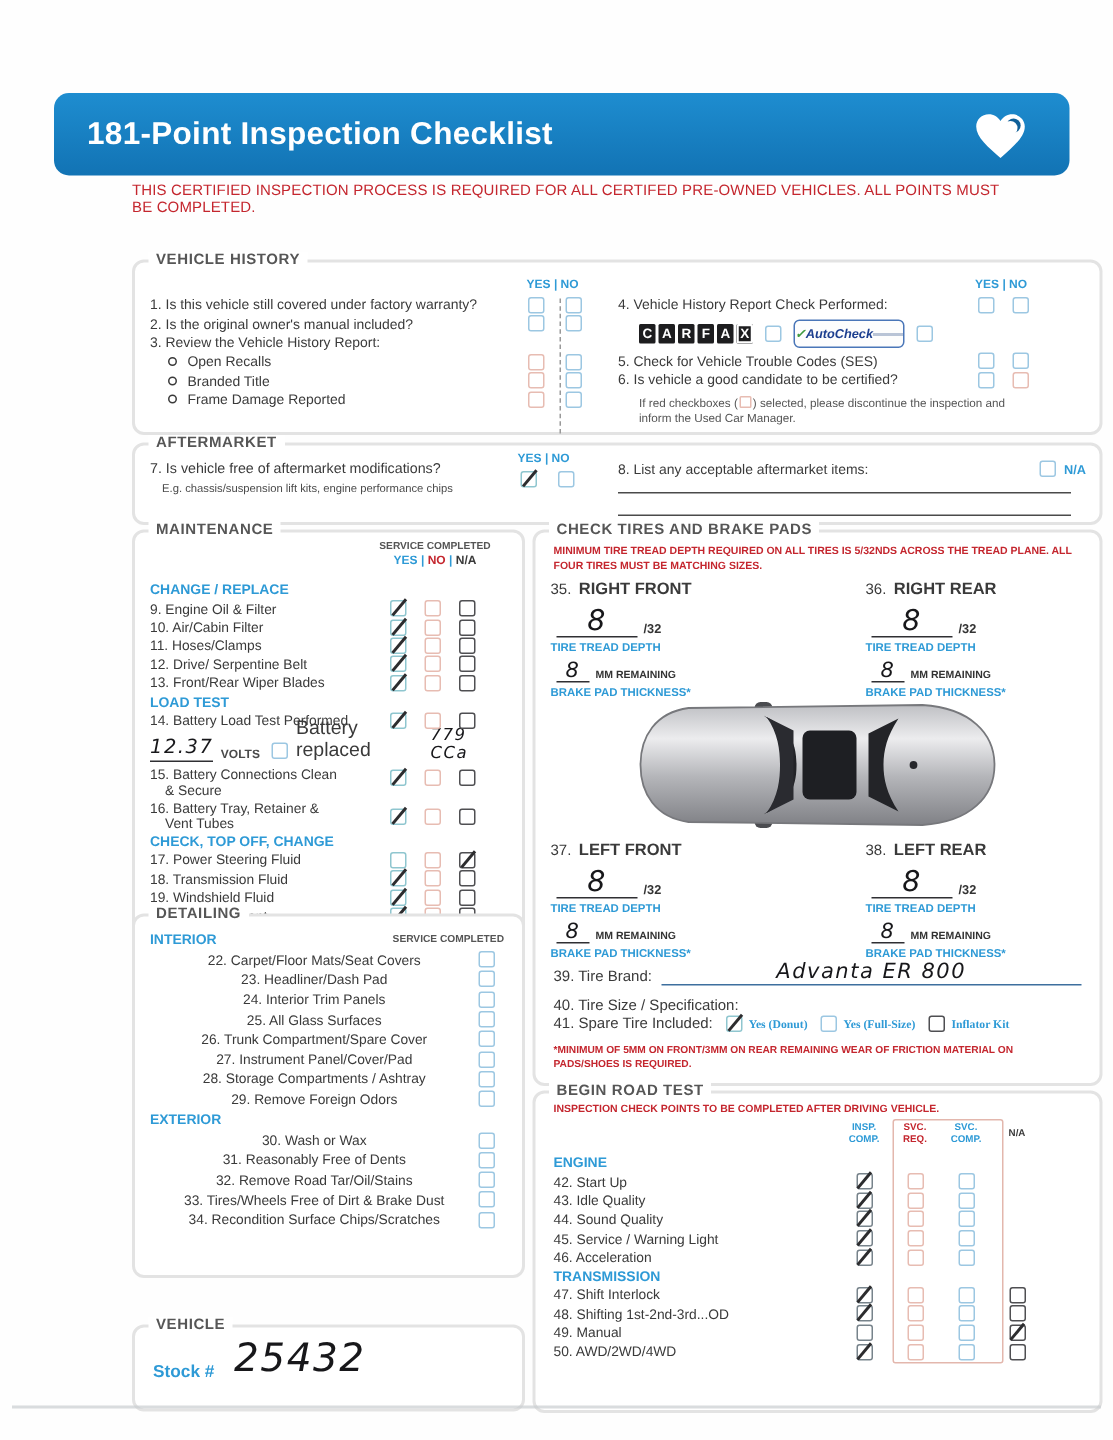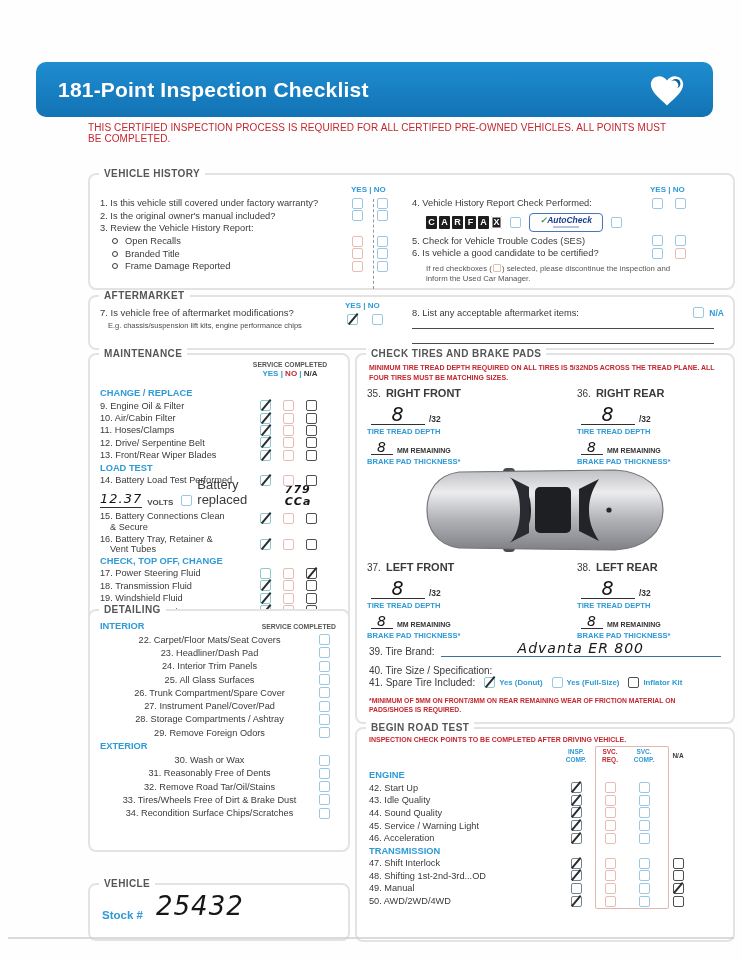--- a/index.html
+++ b/index.html
@@ -37,22 +37,22 @@
   .vh-row{display:flex;align-items:center;height:12.6px;font-size:9.3px;}
   .vh-row .lbl{width:252px;}
   .vh-row .lblr{width:240px;}
   .dot{width:4px;height:4px;border:1.2px solid #3a3a3a;border-radius:50%;margin:0 7px 0 12px;display:inline-block;flex:none;}
   .vh-dash{position:absolute;left:273px;top:16px;height:90px;border-left:1px dashed #999;}
   .gap14{width:14px;flex:none}.gap12{width:12px;flex:none}
   .carfax{display:flex;gap:2px;}
   .carfax .tile{width:11px;height:13px;background:#1d1d1f;color:#fff;font-size:9px;font-weight:bold;
                 display:flex;align-items:center;justify-content:center;border-radius:1px;}
   .carfax .tile.x{box-shadow:inset 0 0 0 1.5px #fff;}
-  .autocheck{width:72px;height:17px;border:1.5px solid #4a76b8;border-radius:4px;display:flex;flex-direction:column;
-             align-items:center;justify-content:center;background:#fdfdfd;}
+  .autocheck{width:72px;height:17px;border:1.5px solid #4a76b8;border-radius:4px;display:flex;flex-direction:row;
+             align-items:center;justify-content:flex-start;background:#fdfdfd;}
   .autocheck .ac-line1{font-size:8.5px;font-weight:bold;font-style:italic;color:#1d3f8f;line-height:9px;}
   .autocheck .ac-check{color:#3f9a3f;}
   .ac-sub{width:26px;height:2px;background:#b9c4d6;margin-top:1px;}
   .vh-note{font-size:7.8px;color:#555;line-height:9.8px;padding-left:14px;margin-top:4px;}
   .inline-box{display:inline-block;width:6px;height:6px;border:1.2px solid #e7bcb2;border-radius:1px;vertical-align:-1px;margin:0 1px;}
 
   
   .am-lbl{position:absolute;left:10px;top:10px;font-size:9.5px;}
   .am-sub{position:absolute;left:18px;top:24px;font-size:7.5px;color:#4a4a4a;}
   .am-yn{position:absolute;left:255px;top:4px;font-size:8px;}
@@ -70,21 +70,21 @@
   .m-row .lbl{width:160px;}
   .m-boxes{display:flex;gap:12px;}
   .m-row2{display:flex;align-items:flex-start;font-size:9.2px;min-height:22px;}
   .m-row2 .lbl{width:160px;line-height:10.6px;padding-top:1px;}
   .m-row2 .m-boxes{margin-top:3px;}
   .volts{display:flex;align-items:flex-end;height:21px;margin:1px 0 2px 0;}
   .volts .v-ul{width:44px;border-bottom:1.6px solid #2f2f33;text-align:center;}
   .volts .v-hw{font-size:13px;line-height:13px;}
   .volts .v-lbl{font-size:8px;font-weight:bold;color:#4a4a4a;margin:0 8px 1px 5px;}
   .volts .b-lbl{font-size:13px;margin:0 3px 1px 5px;}
-  .volts .cca{font-size:11px;line-height:12px;font-weight:bold;}
+  .volts .cca{font-size:11px;line-height:12px;}
 
   .d-hrow{display:flex;align-items:center;height:14px;font-size:9.3px;}
   .d-hrow .svc{margin-left:auto;font-size:6.8px;font-weight:bold;color:#555;margin-right:4px;}
   .d-row{display:flex;align-items:center;height:13.3px;font-size:9.2px;}
   .d-row .lbl{flex:1;}
   .d-row .cb{margin-right:10px;}
 
   
   .stock-lbl{position:absolute;left:12px;top:24px;font-size:11.5px;font-weight:bold;color:#2e9ad6;}
   .stock-val{position:absolute;left:66px;top:6px;font-size:26px;}
@@ -102,21 +102,21 @@
   .wh-lbl{font-size:7.6px;font-weight:bold;color:#2e9ad6;height:11px;padding-top:2px;}
   .wh-mm{display:flex;align-items:flex-end;height:17px;padding-left:4px;}
   .wh-mm .ul{width:22px;}
   .wh-mm .hw{font-size:14px;line-height:14px;}
   .wh-mmlbl{font-size:7px;font-weight:bold;color:#333;margin:0 0 1px 4px;}
   .car{position:absolute;left:66px;top:112px;}
   .t-line{position:absolute;left:12px;width:352px;display:flex;align-items:flex-end;font-size:10px;height:20px;}
   .t-line .lbl{white-space:nowrap;margin-right:6px;}
   .t-line .val{flex:1;border-bottom:1.6px solid #3d6f9e;text-align:center;font-size:14px;line-height:15px;}
   .t-spare{position:absolute;left:12px;top:322px;width:358px;display:flex;align-items:center;font-size:10px;}
-  .t-spare .opt{display:flex;align-items:center;gap:4px;margin-left:9px;}
+  .t-spare .opt{display:flex;align-items:center;gap:4px;margin-left:9px;font-family:Liberation Serif, serif;}
   .t-spare .opt .olbl{font-size:7.8px;font-weight:bold;color:#2e9ad6;}
   .t-foot{position:absolute;left:12px;top:341px;width:352px;font-size:6.8px;font-weight:bold;color:#c4262e;line-height:9.4px;}
 
   
   .rt-note{position:absolute;left:12px;top:7px;font-size:7px;font-weight:bold;color:#c4262e;}
   .rt-colhead{position:absolute;top:19px;width:34px;text-align:center;font-size:6.5px;font-weight:bold;line-height:7.5px;}
   .rt-pink{position:absolute;left:238px;top:17px;width:72px;height:161px;border:1.2px solid #e3b7ad;border-radius:2px;}
   .rt-body{position:absolute;left:12px;top:40px;width:356px;}
   .rt-grp{font-size:9.3px;height:12.5px;display:flex;align-items:center;}
   .rt-row{display:flex;align-items:center;height:12.6px;font-size:9.2px;}

